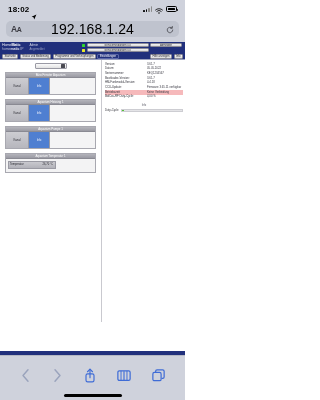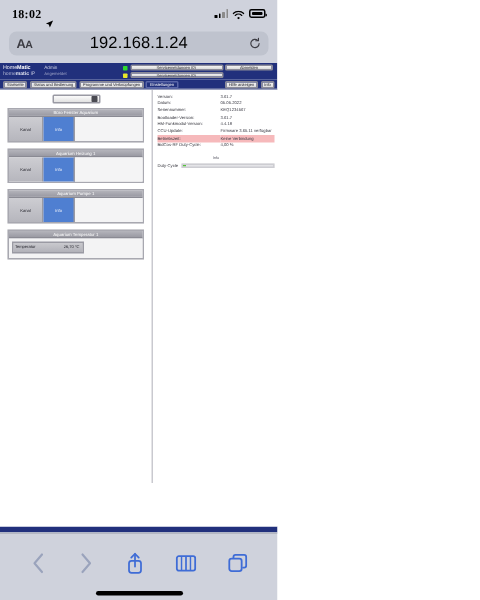--- a/index.html
+++ b/index.html
@@ -8,21 +8,21 @@
     font-family:"Liberation Sans", sans-serif;
     background:#ffffff;
     -webkit-font-smoothing:antialiased;
   }
 
   
   .statusbar{
     height:18px; background:#cfd2dc; display:flex; align-items:center;
     padding:0 8px; justify-content:space-between; position:relative;
   }
-  .sb-time{ font-size:8px; font-weight:700; color:#000; letter-spacing:.2px;font-family:Liberation Serif, serif; }
+  .sb-time{ font-size:8px; font-weight:700; color:#000; letter-spacing:.2px; }
   .sb-left{ display:flex; align-items:center; gap:2px; }
   .sb-loc{ width:6px; height:6px; }
   .sb-right{ display:flex; align-items:center; gap:3px; }
   .bars{ display:flex; align-items:flex-end; gap:1px; height:6px; }
   .bars i{ display:block; width:1.4px; background:#000; border-radius:.4px; }
   .bars i:nth-child(1){ height:2px;}
   .bars i:nth-child(2){ height:3.2px;}
   .bars i:nth-child(3){ height:4.4px; background:#8b8b8b;}
   .bars i:nth-child(4){ height:6px; background:#8b8b8b;}
   .batt{ width:11px;height:6px;border:0.8px solid #000;border-radius:1.6px;position:relative;}
@@ -32,21 +32,21 @@
   
   .urlbar-wrap{ background:#cfd2dc; padding:3px 6px 5px; }
   .urlbar{
     height:16px; background:#bfc3ce; border-radius:5px;
     display:flex; align-items:center; padding:0 5px; position:relative;
   }
   .aa{ font-size:7px; color:#3c3c43; font-weight:600; letter-spacing:-0.3px;}
   .aa .big{ font-size:8.5px; }
   .url-text{
     position:absolute; left:0; right:0; text-align:center;
-    font-size:11px; color:#000; letter-spacing:.1px;
+    font-size:14px; color:#000; letter-spacing:.1px;
   }
   .reload{ margin-left:auto; z-index:2; }
 
   
   .page{
     height:309px; background:#ffffff; overflow:hidden; position:relative;
   }
 
   
   .ccu-top{

